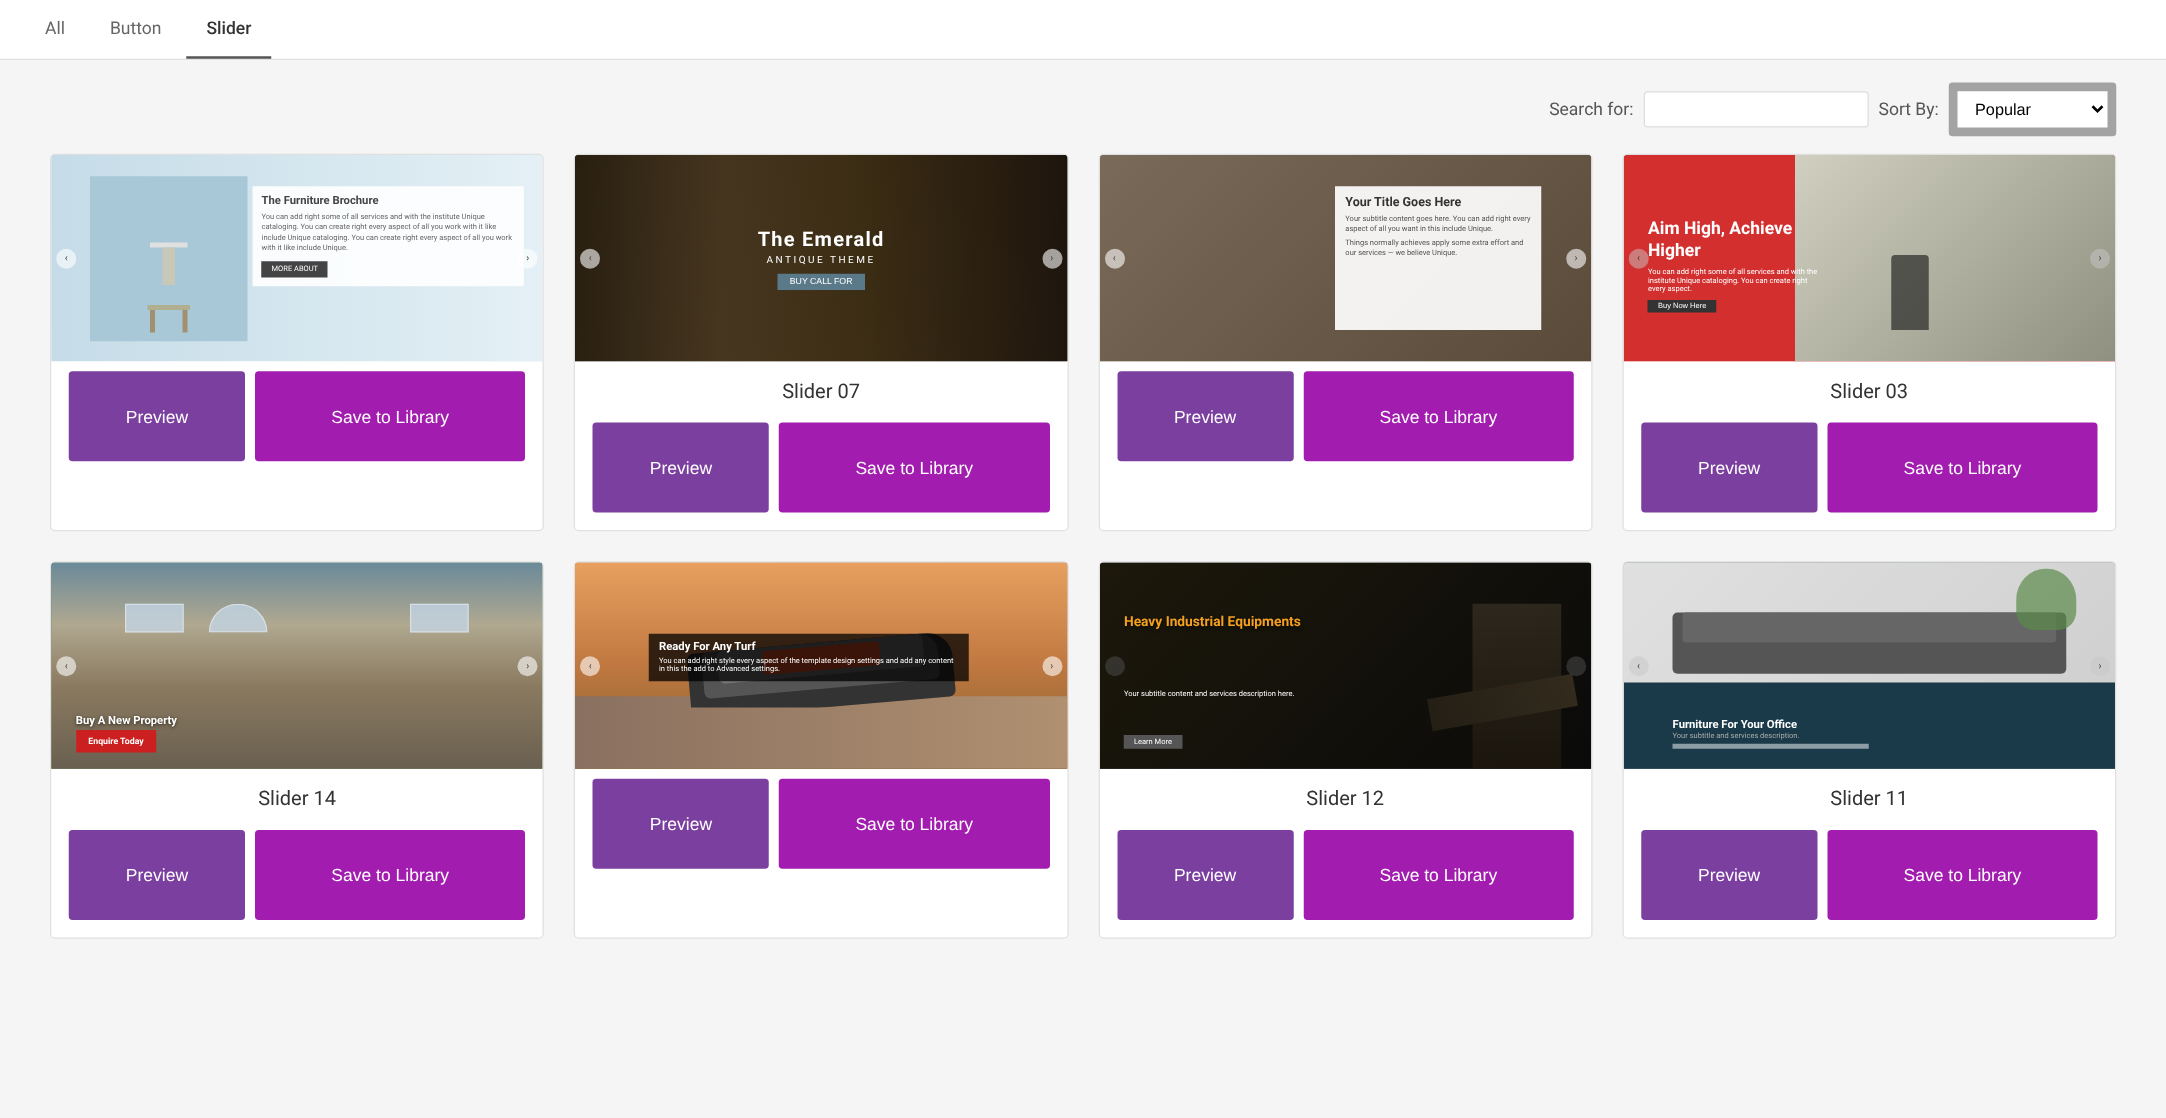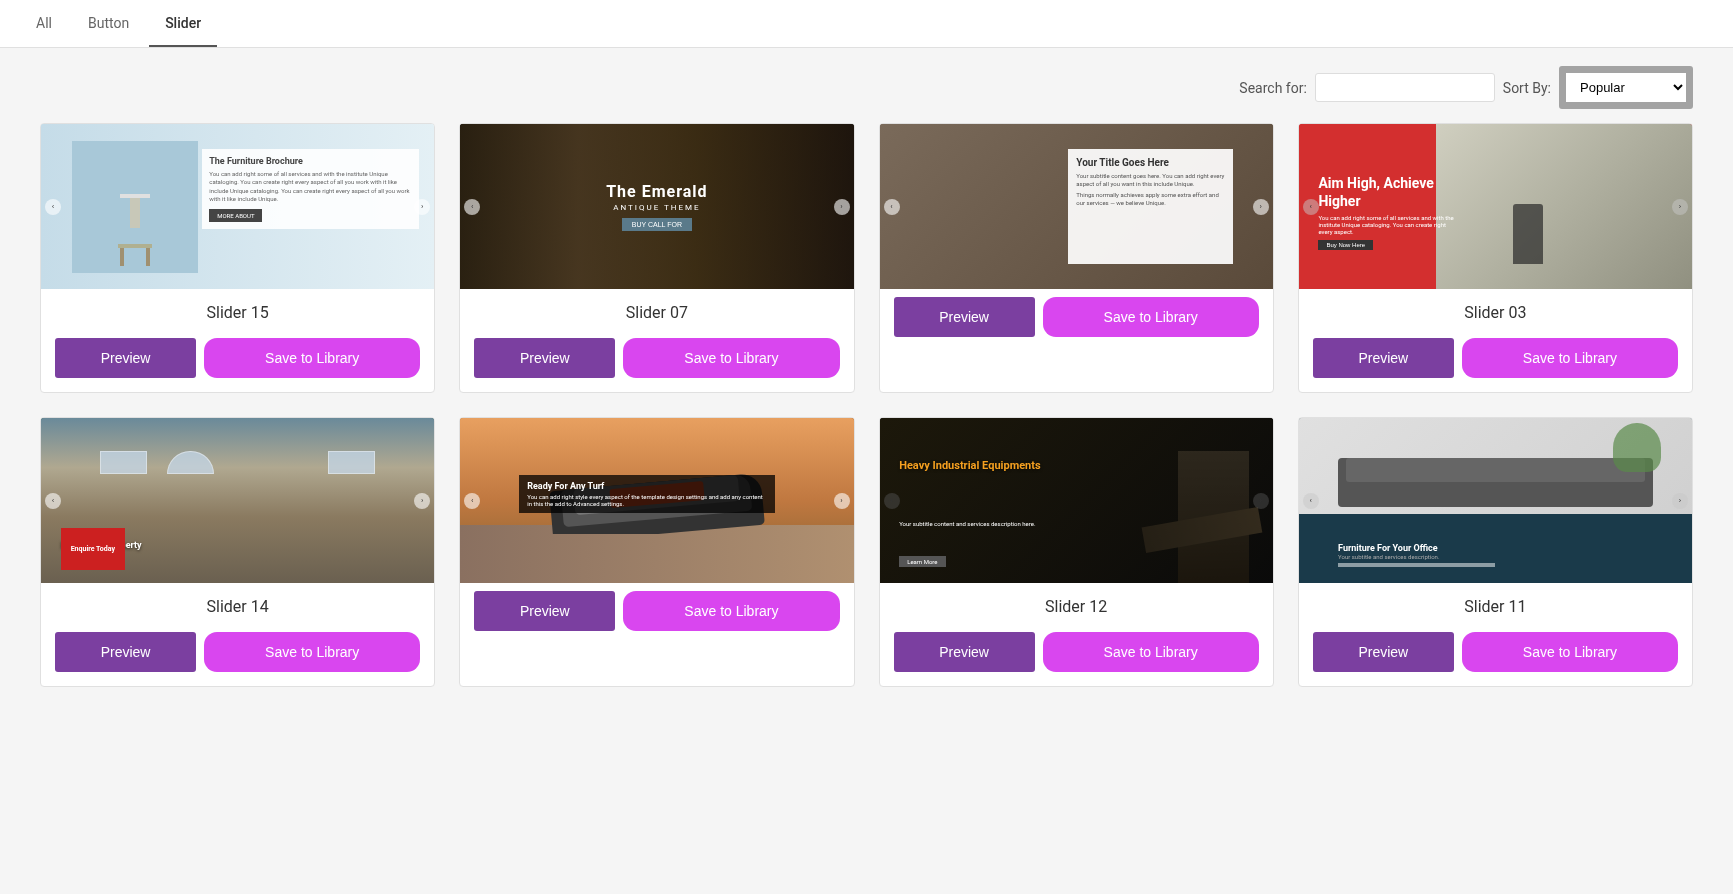--- a/index.html
+++ b/index.html
@@ -328,25 +328,25 @@
       color: #fff;
       border: none;
       padding: 12px 8px;
       border-radius: 3px;
       font-size: 14px;
       font-weight: 500;
       cursor: pointer;
     }
     .btn-save {
       flex: 1.6;
-      background: #d946ef;
+      background: #a21caf;
       color: #fff;
       border: none;
-      padding: 12px 8px;
-      border-radius: 13px;
+      padding: 28px 8px;
+      border-radius: 3px;
       font-size: 14px;
       font-weight: 500;
       cursor: pointer;
     }
 
     
     .thumb-nav {
       position: absolute;
       top: 50%;
       transform: translateY(-50%);
@@ -402,23 +402,20 @@
           </svg>
         </div>
         <div style="position:absolute;right:4%;top:15%;width:55%;background:rgba(255,255,255,0.88);padding:7px;font-size:7px;color:#444;">
           <div style="font-size:9px;font-weight:bold;margin-bottom:4px;">The Furniture Brochure</div>
           <div style="font-size:6px;color:#666;line-height:1.4;">You can add right some of all services and with the institute Unique cataloging. You can create right every aspect of all you work with it like include Unique cataloging. You can create right every aspect of all you work with it like include Unique.</div>
           <div style="margin-top:6px;background:#444;color:#fff;padding:3px 8px;font-size:6px;display:inline-block;">MORE ABOUT</div>
         </div>
       </div>
       <div class="thumb-nav thumb-nav-right">›</div>
     </div>
-    <div class="card-info">
-      <span class="card-name">Slider 15</span>
-    </div>
     <div class="card-actions">
       <button class="btn-preview">Preview</button>
       <button class="btn-save">Save to Library</button>
     </div>
   </div>
 
   <div class="card">
     <div class="card-thumbnail thumb-slider08">
       <div class="thumb-nav thumb-nav-left">‹</div>
       <div class="thumb-slider08-bg"></div>
@@ -490,21 +487,21 @@
       <div class="thumb-slider14-house">
 
         <div style="position:absolute;inset:0;background:linear-gradient(180deg,#6a8a9a 0%,#b0a890 30%,#8a7a60 60%,#6a6050 100%);"></div>
 
         <div style="position:absolute;top:20%;left:15%;width:12%;height:14%;background:rgba(200,220,240,0.7);border:1px solid rgba(255,255,255,0.4);"></div>
         <div style="position:absolute;top:20%;left:32%;width:12%;height:14%;background:rgba(200,220,240,0.7);border:1px solid rgba(255,255,255,0.4);border-radius:30px 30px 0 0;"></div>
         <div style="position:absolute;top:20%;right:15%;width:12%;height:14%;background:rgba(200,220,240,0.7);border:1px solid rgba(255,255,255,0.4);"></div>
       </div>
       <div class="thumb-slider14-text">Buy A New Property</div>
       <div style="position:absolute;bottom:8%;left:5%;z-index:5;">
-        <div style="background:#cc2020;color:#fff;font-size:7px;padding:17px 10px;font-weight:bold;">Enquire Today</div>
+        <div style="background:#cc2020;color:#fff;font-size:7px;padding:5px 10px;font-weight:bold;">Enquire Today</div>
       </div>
       <div class="thumb-nav thumb-nav-right">›</div>
     </div>
     <div class="card-info">
       <span class="card-name">Slider 14</span>
     </div>
     <div class="card-actions">
       <button class="btn-preview">Preview</button>
       <button class="btn-save">Save to Library</button>
     </div>

